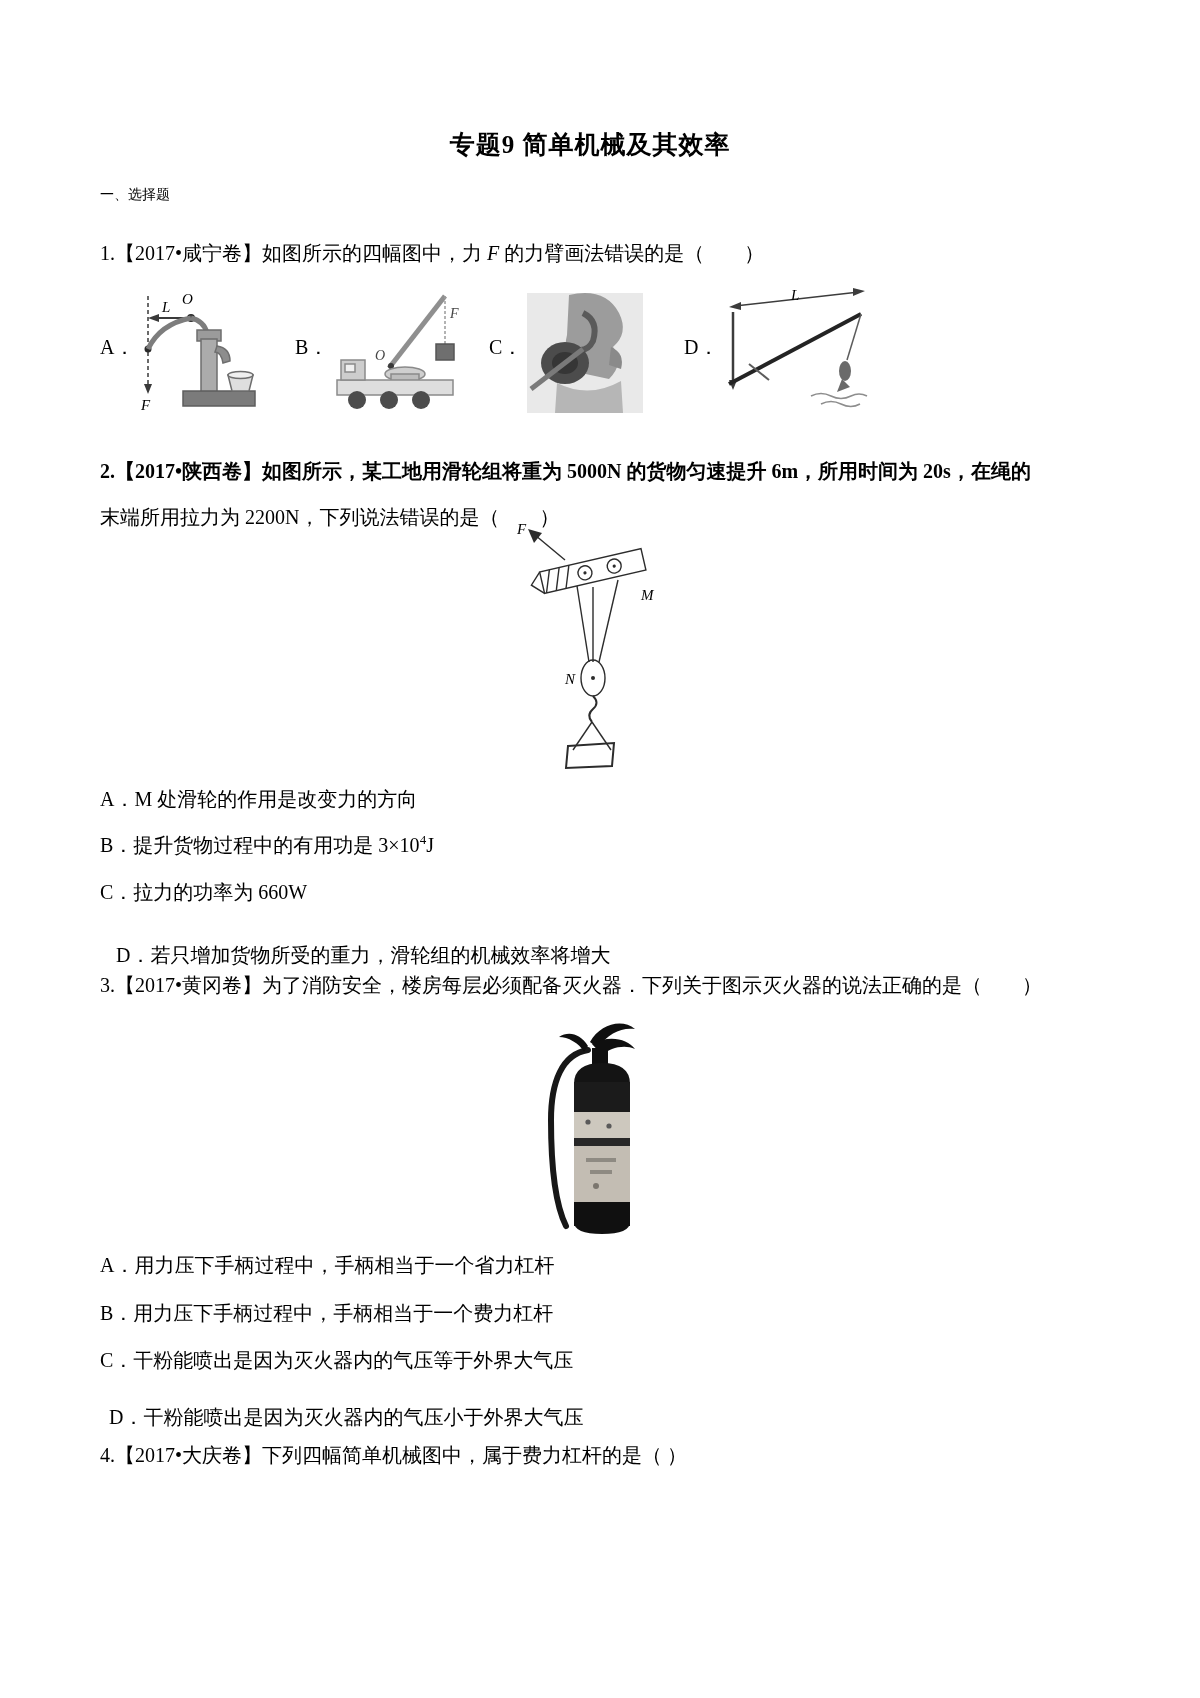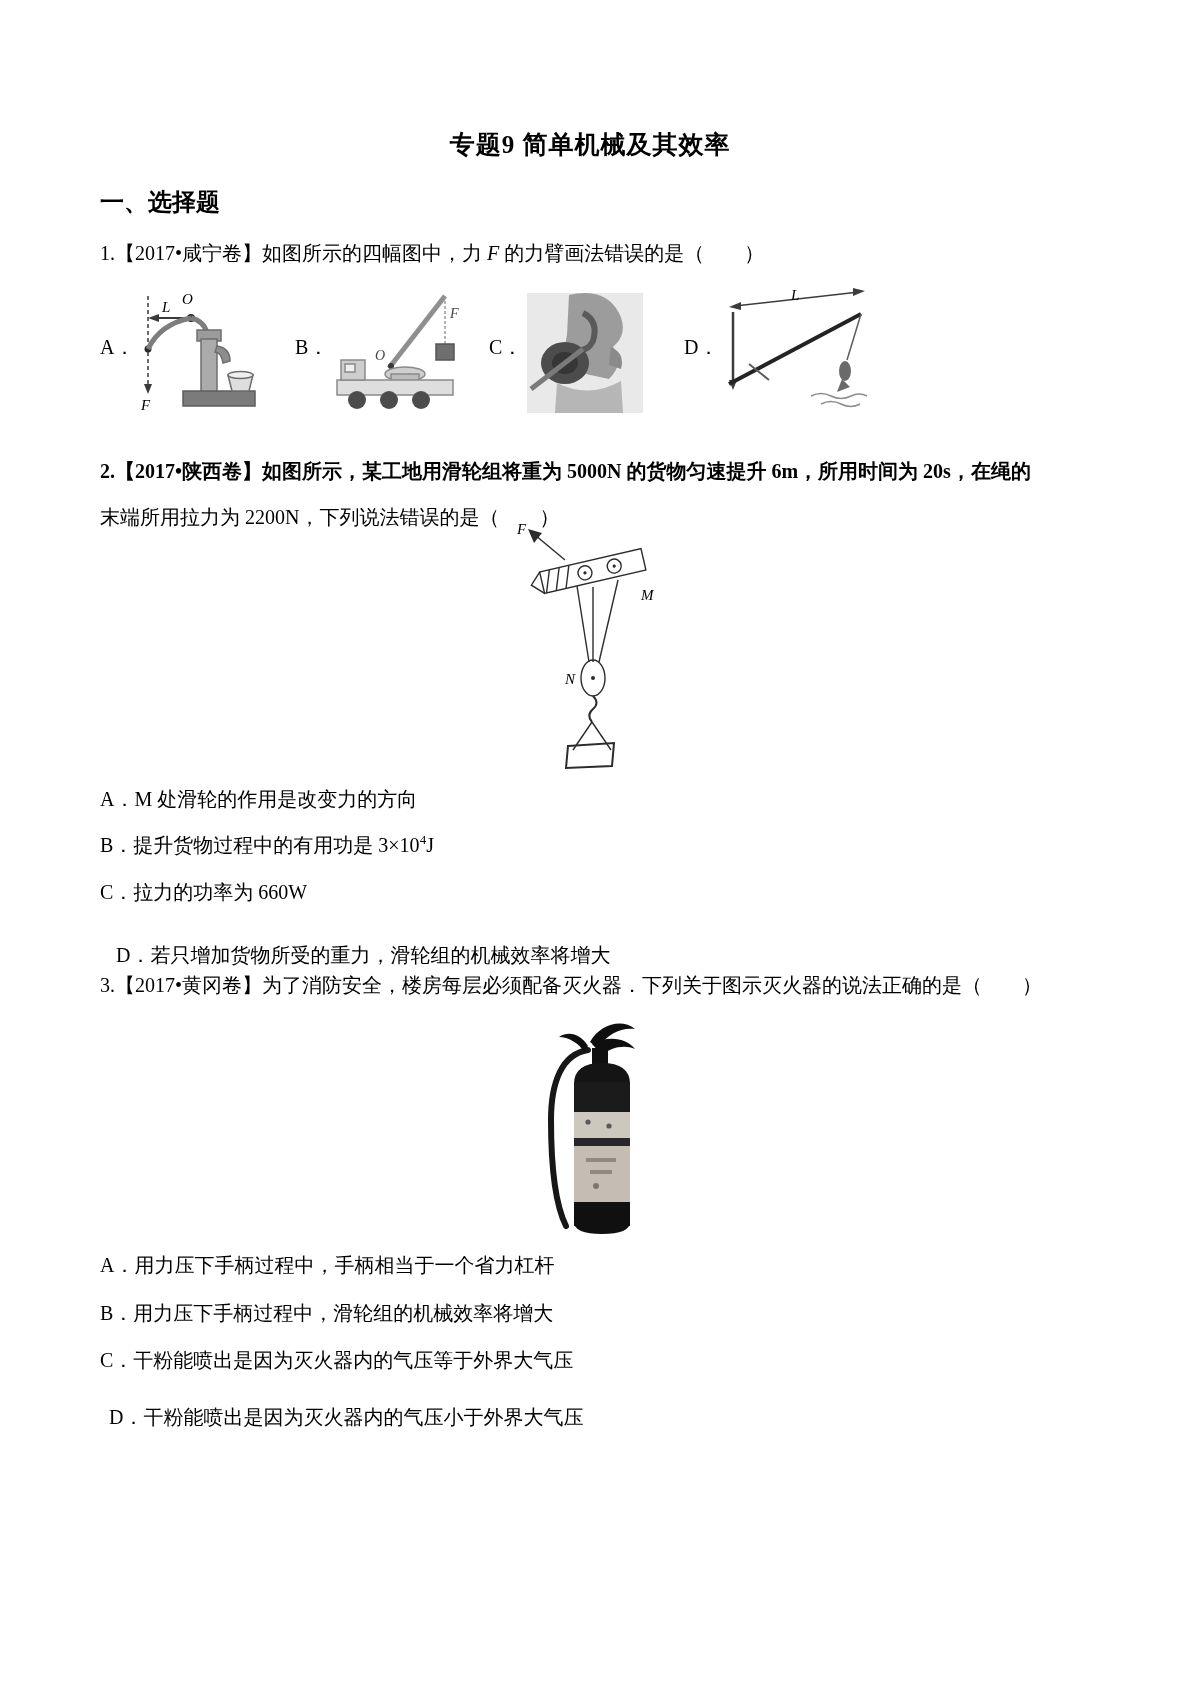--- a/index.html
+++ b/index.html
@@ -1,20 +1,20 @@
 <!DOCTYPE html>
 <html><head>
 <meta charset="utf-8">
 <style>
   html,body{margin:0;padding:0;background:#ffffff;}
   .page{position:relative;width:1200px;height:1505px;background:#ffffff;overflow:hidden;
         font-family:"Liberation Serif","DejaVu Serif",serif;color:#000;}
   .abs{position:absolute;}
   .title{font-size:25px;font-weight:bold;left:0;width:1180px;text-align:center;letter-spacing:1px;}
-  .section{font-size:24px;font-weight:bold;}
+  .section{font-size:14px;font-weight:normal;}
   .line{font-size:20px;white-space:nowrap;}
   .figlabel{font-size:20px;}
   .var{font-style:italic;}
   .sup{vertical-align:super;font-size:13px;}
   svg{display:block;overflow:visible;}
   svg text{font-family:"Liberation Serif","DejaVu Serif",serif;}
 </style>
 </head>
 <body>
 
@@ -157,18 +157,19 @@
     <rect x="36" y="192" width="56" height="24" fill="#101010"></rect>
     <path d="M 36,212 Q 36,224 64,224 Q 92,224 92,212 Z" fill="#101010"></path>
     <circle cx="50" cy="112" r="2.6" fill="#5a5a5a"></circle>
     <circle cx="71" cy="116" r="2.6" fill="#5a5a5a"></circle>
     <rect x="48" y="148" width="30" height="4" fill="#8e8a82"></rect>
     <rect x="52" y="160" width="22" height="4" fill="#8e8a82"></rect>
     <circle cx="58" cy="176" r="3" fill="#7b766e"></circle>
   </svg>
 
   <p class="abs line" style="left:100px;top:1252px;margin:0;">A．用力压下手柄过程中，手柄相当于一个省力杠杆</p>
-  <p class="abs line" style="left:100px;top:1300px;margin:0;">B．用力压下手柄过程中，滑轮组的机械效率将增大</p>
+  <p class="abs line" style="left:100px;top:1300px;margin:0;">B．用力压下手柄过程中，手柄相当于一个费力杠杆</p>
   <p class="abs line" style="left:100px;top:1347px;margin:0;">C．干粉能喷出是因为灭火器内的气压等于外界大气压</p>
   <p class="abs line" style="left:100px;top:1395px;margin:9px;">D．干粉能喷出是因为灭火器内的气压小于外界大气压</p>
 
+  <p class="abs line" style="left:100px;top:1442px;margin:0;">4.【2017•大庆卷】下列四幅简单机械图中，属于费力杠杆的是（ ）</p>
 
 </div>
 
 </body></html>

